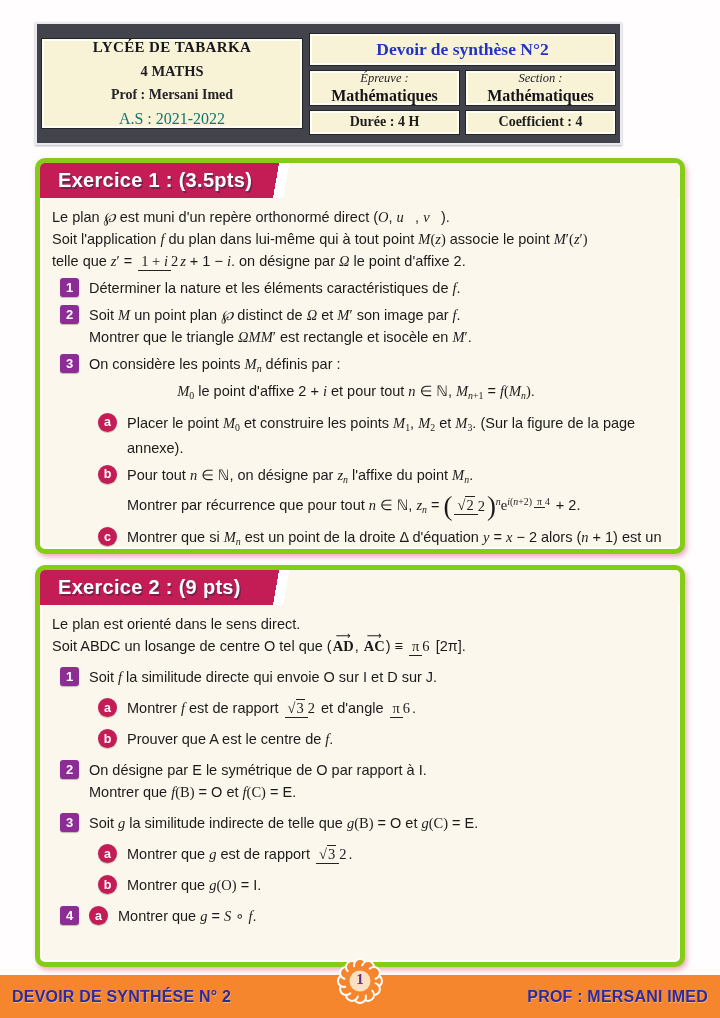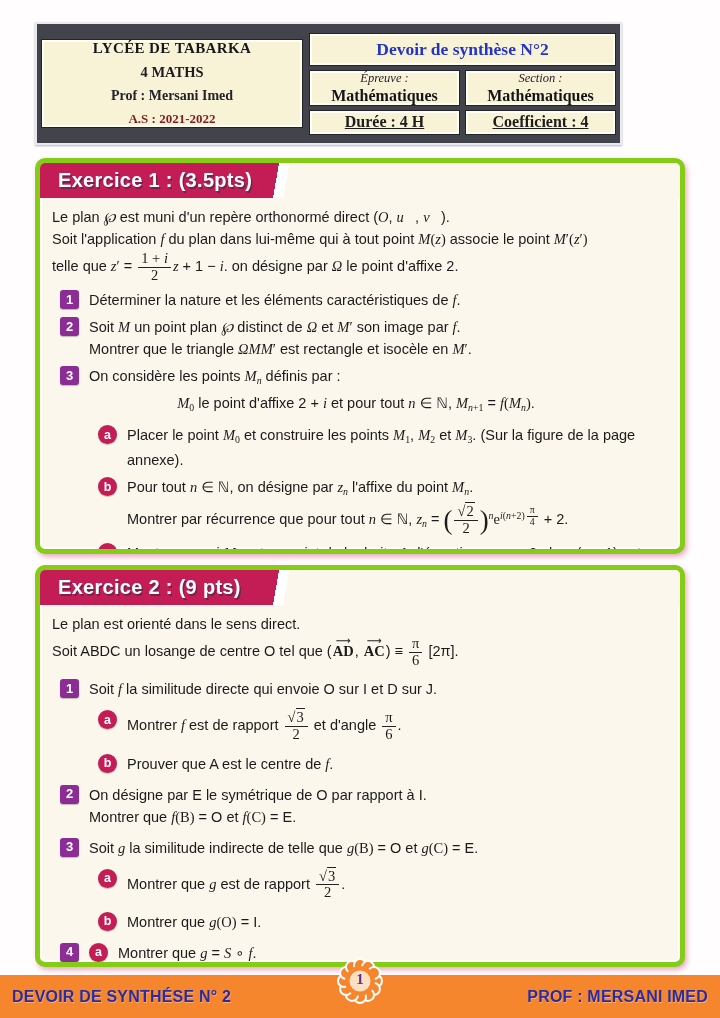--- a/index.html
+++ b/index.html
@@ -9,30 +9,30 @@
   
   .hdr { position:absolute; left:35px; top:22px; width:587px; height:123px;
          background:#43434b; box-shadow: inset 0 0 0 2px #e9e9f2, 0 1px 2px rgba(0,0,0,.3);
          padding:6px; display:flex; gap:6px;align-items:center; }
   .hbox { background:#f8f3d7; border:1px solid #23232a; box-shadow: inset 0 0 0 2px #fffef2;
           font-family:"Liberation Serif", serif; }
   .school { width:262px; display:flex; flex-direction:column; align-items:center; justify-content:center; gap:7px; }
   .school .l1 { font-weight:bold; font-size:15px; letter-spacing:.4px; color:#17171c; }
   .school .l2 { font-weight:bold; font-size:14.5px; color:#1c1c22; }
   .school .l3 { font-weight:bold; font-size:14px; color:#232328; }
-  .school .l4 { font-size:13px; color:#7f1d1d; font-weight:bold; }
+  .school .l4 { font-size:16px; color:#0f766e; font-weight:normal; }
   .hright { flex:1; display:flex; flex-direction:column; gap:4px; }
   .titlebox { height:33px; display:flex; align-items:center; justify-content:center; }
   .titlebox span { color:#2334c4; font-weight:bold; font-size:17.5px; }
   .hrow { display:flex; gap:5px; flex:1; }
   .hrow .hbox { flex:1; display:flex; flex-direction:column; align-items:center; justify-content:center; }
   .lbl { font-size:12.5px; color:#1e1e24;font-style:italic; }
   .val { font-size:16px; font-weight:bold; color:#141418; margin-top:1px; }
   .hrow.short { flex:0 0 25px; }
-  .hrow.short .hbox { font-weight:bold; font-size:16px; justify-content:center;text-decoration:underline; }
+  .hrow.short .hbox { font-weight:bold; font-size:14px; justify-content:center; }
 
   
   .exbox { position:absolute; left:35px; width:650px; background:#fbf7ec;
            border:5px solid #84cc16; border-radius:10px; overflow:hidden;
            box-shadow: inset 0 0 0 2px #ffffff, 2px 3px 5px rgba(196,29,86,.35); }
   #ex1 { top:158px; height:396px; }
   #ex2 { top:565px; height:402px; }
   .banner { height:35px; display:flex; align-items:center; padding-left:18px;
             background:linear-gradient(100deg,#c41d56 0%,#c41d56 37%,#ffffff 37%,#ffffff 38.6%,#fbf7ec 38.6%); }
   .btitle { color:#fff; font-weight:bold; font-size:20px; letter-spacing:.3px;
@@ -57,21 +57,21 @@
          border-radius:3px; box-shadow:0 1px 1px rgba(0,0,0,.25); }
   .bci { flex:0 0 19px; width:19px; height:19px; background:#c41d56; color:#fff; font-weight:bold;
          font-size:12.5px; display:flex; align-items:center; justify-content:center; border-radius:50%;
          box-shadow:0 1px 1px rgba(0,0,0,.25); }
 
   
   .mi { font-family:"Liberation Serif", serif; font-style:italic; }
   .mu { font-family:"Liberation Serif", serif; }
   .sb { font-family:"Liberation Serif", serif; font-size:.68em; vertical-align:-.3em; }
   .sp { font-family:"Liberation Serif", serif; font-size:.68em; vertical-align:.55em; }
-  .fr { display:inline-flex; flex-direction:column; align-items:center; vertical-align:middle;
+  .fr { display:inline-flex; flex-direction:row; align-items:center; vertical-align:middle;
         margin:0 2px; font-family:"Liberation Serif", serif; line-height:1.08; }
   .fn { border-bottom:1.3px solid #222; padding:0 3px; }
   .sqr { font-family:"Liberation Serif", serif; }
   .sqr .bar { border-top:1.3px solid #222; padding:0 1px; }
   .vec { font-family:"Liberation Serif", serif; font-weight:bold; position:relative; display:inline-block; margin:0 1px; }
   .vec::before { content:"⟶"; position:absolute; top:-.95em; left:0; right:0; font-size:.72em;
                  text-align:center; font-weight:normal; }
   .bp { font-family:"Liberation Serif", serif; font-size:1.85em; line-height:.85; vertical-align:middle; }
 
   

